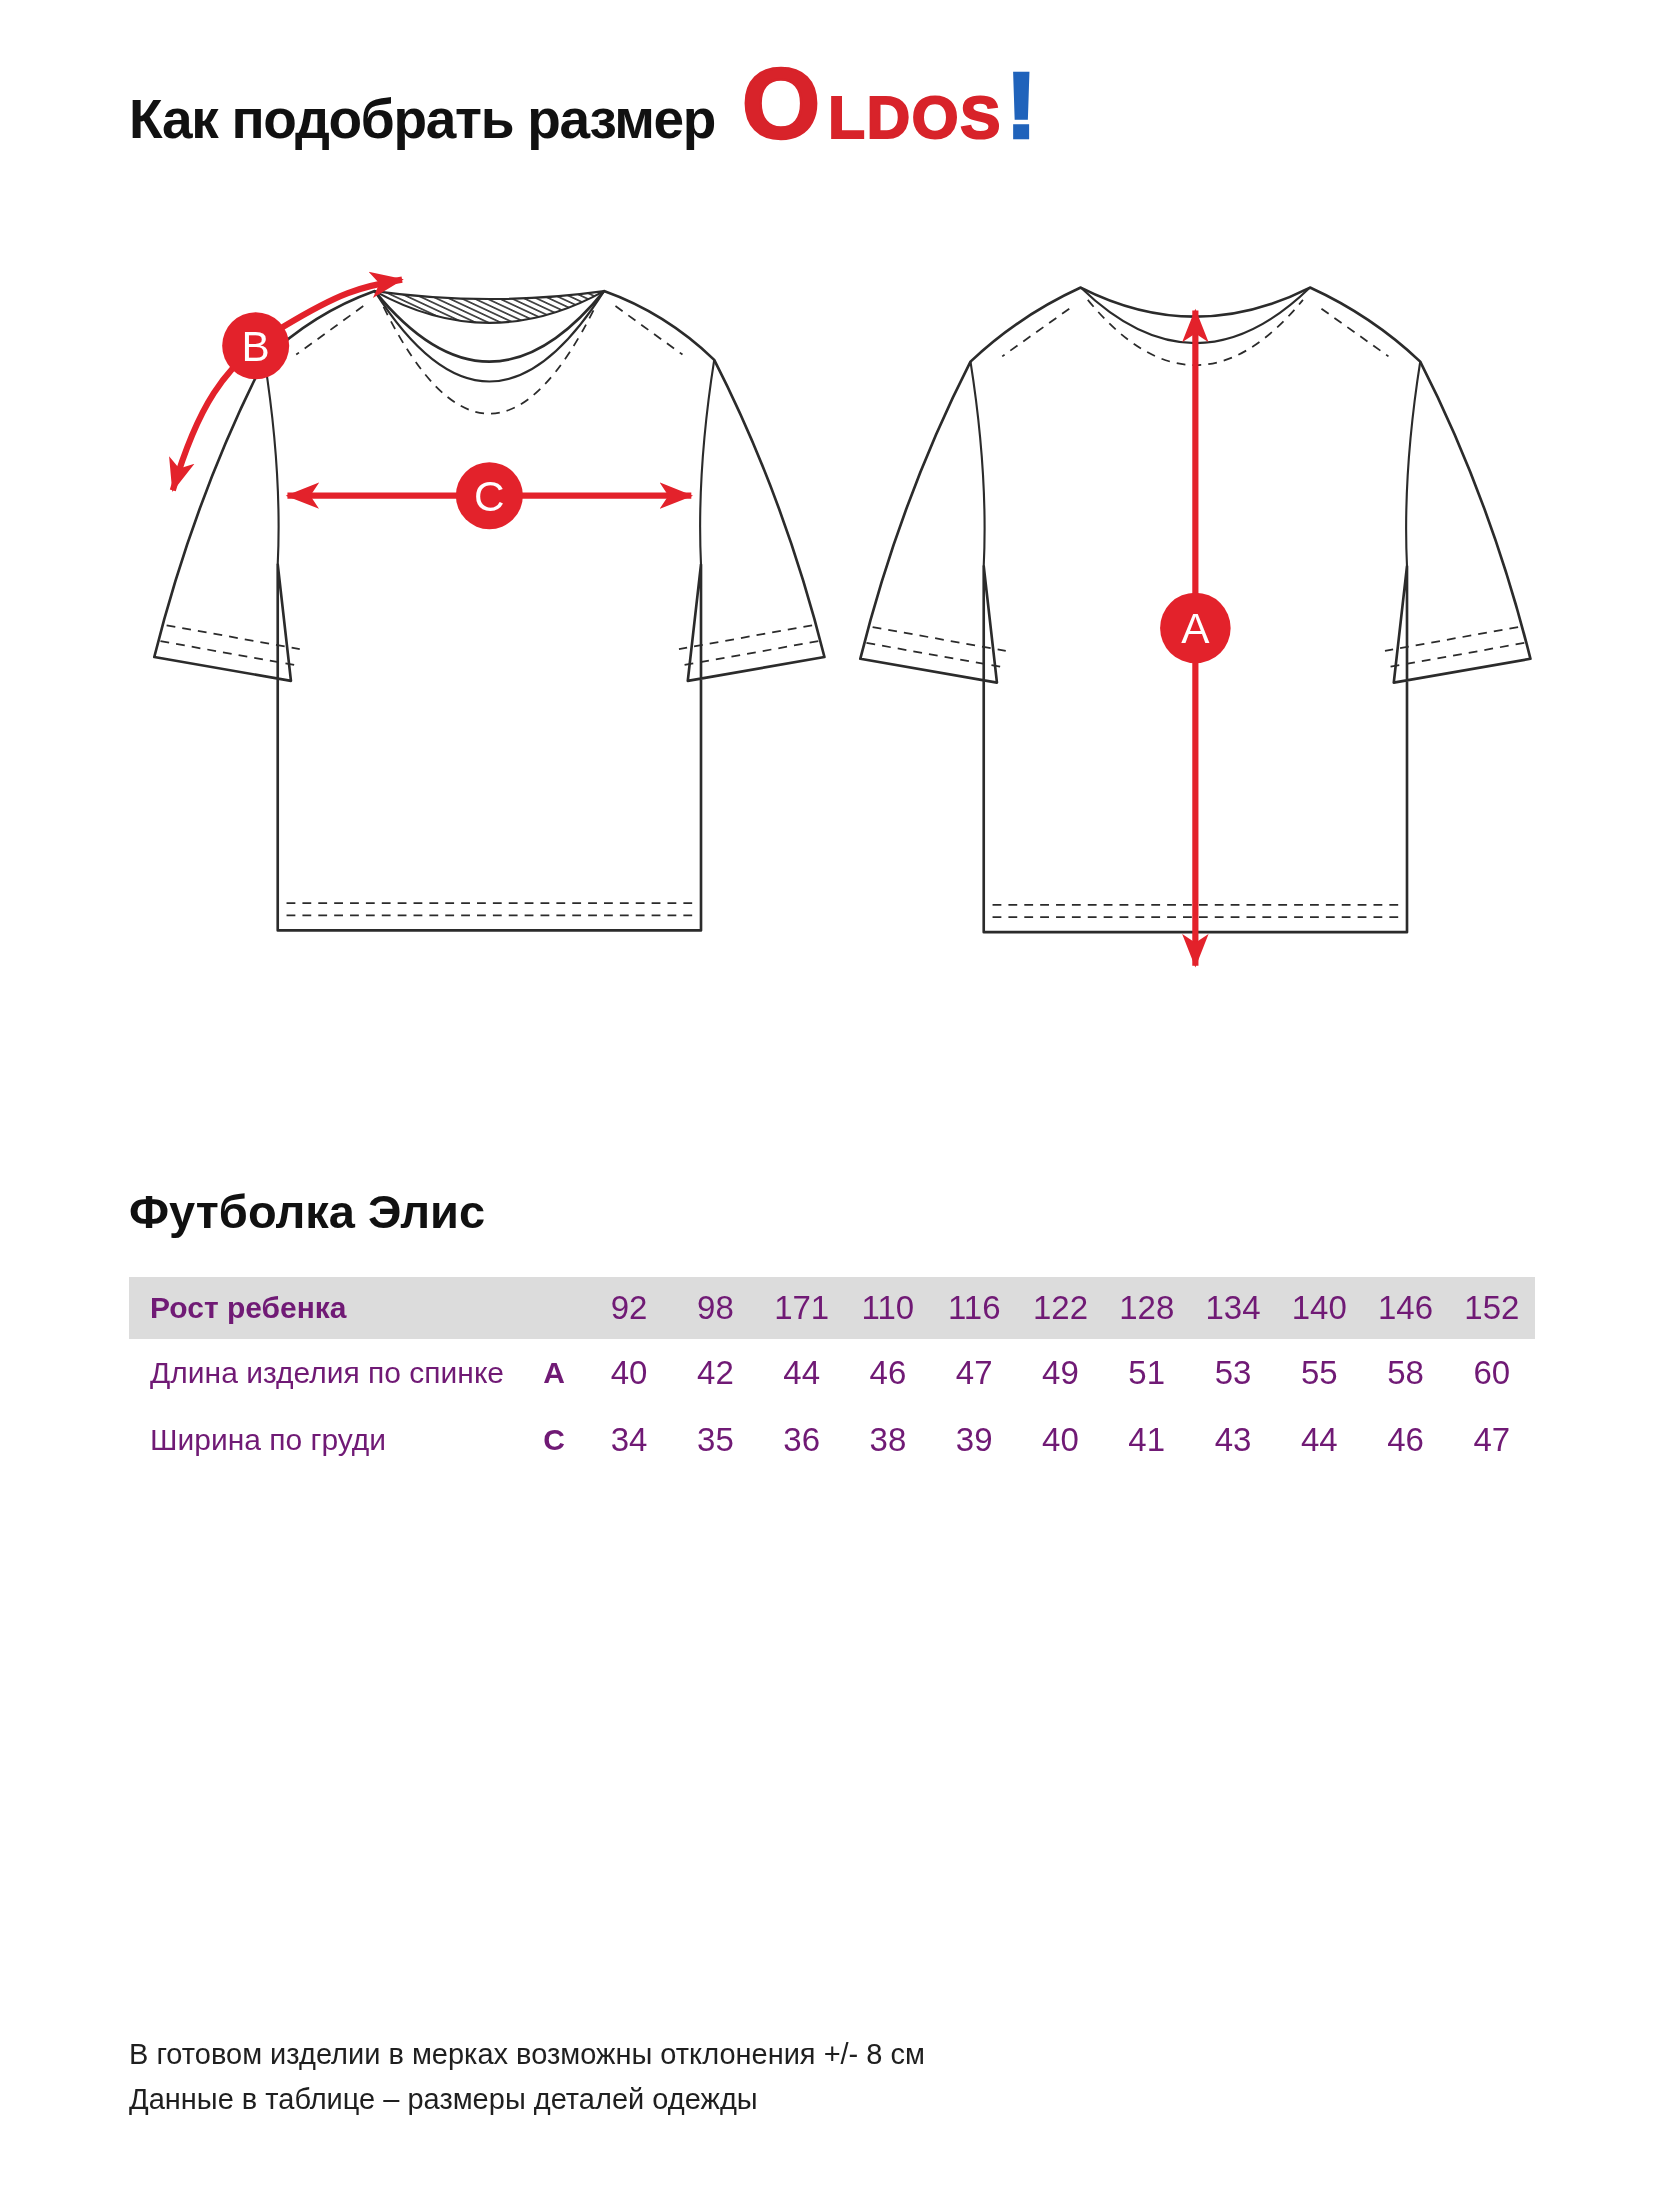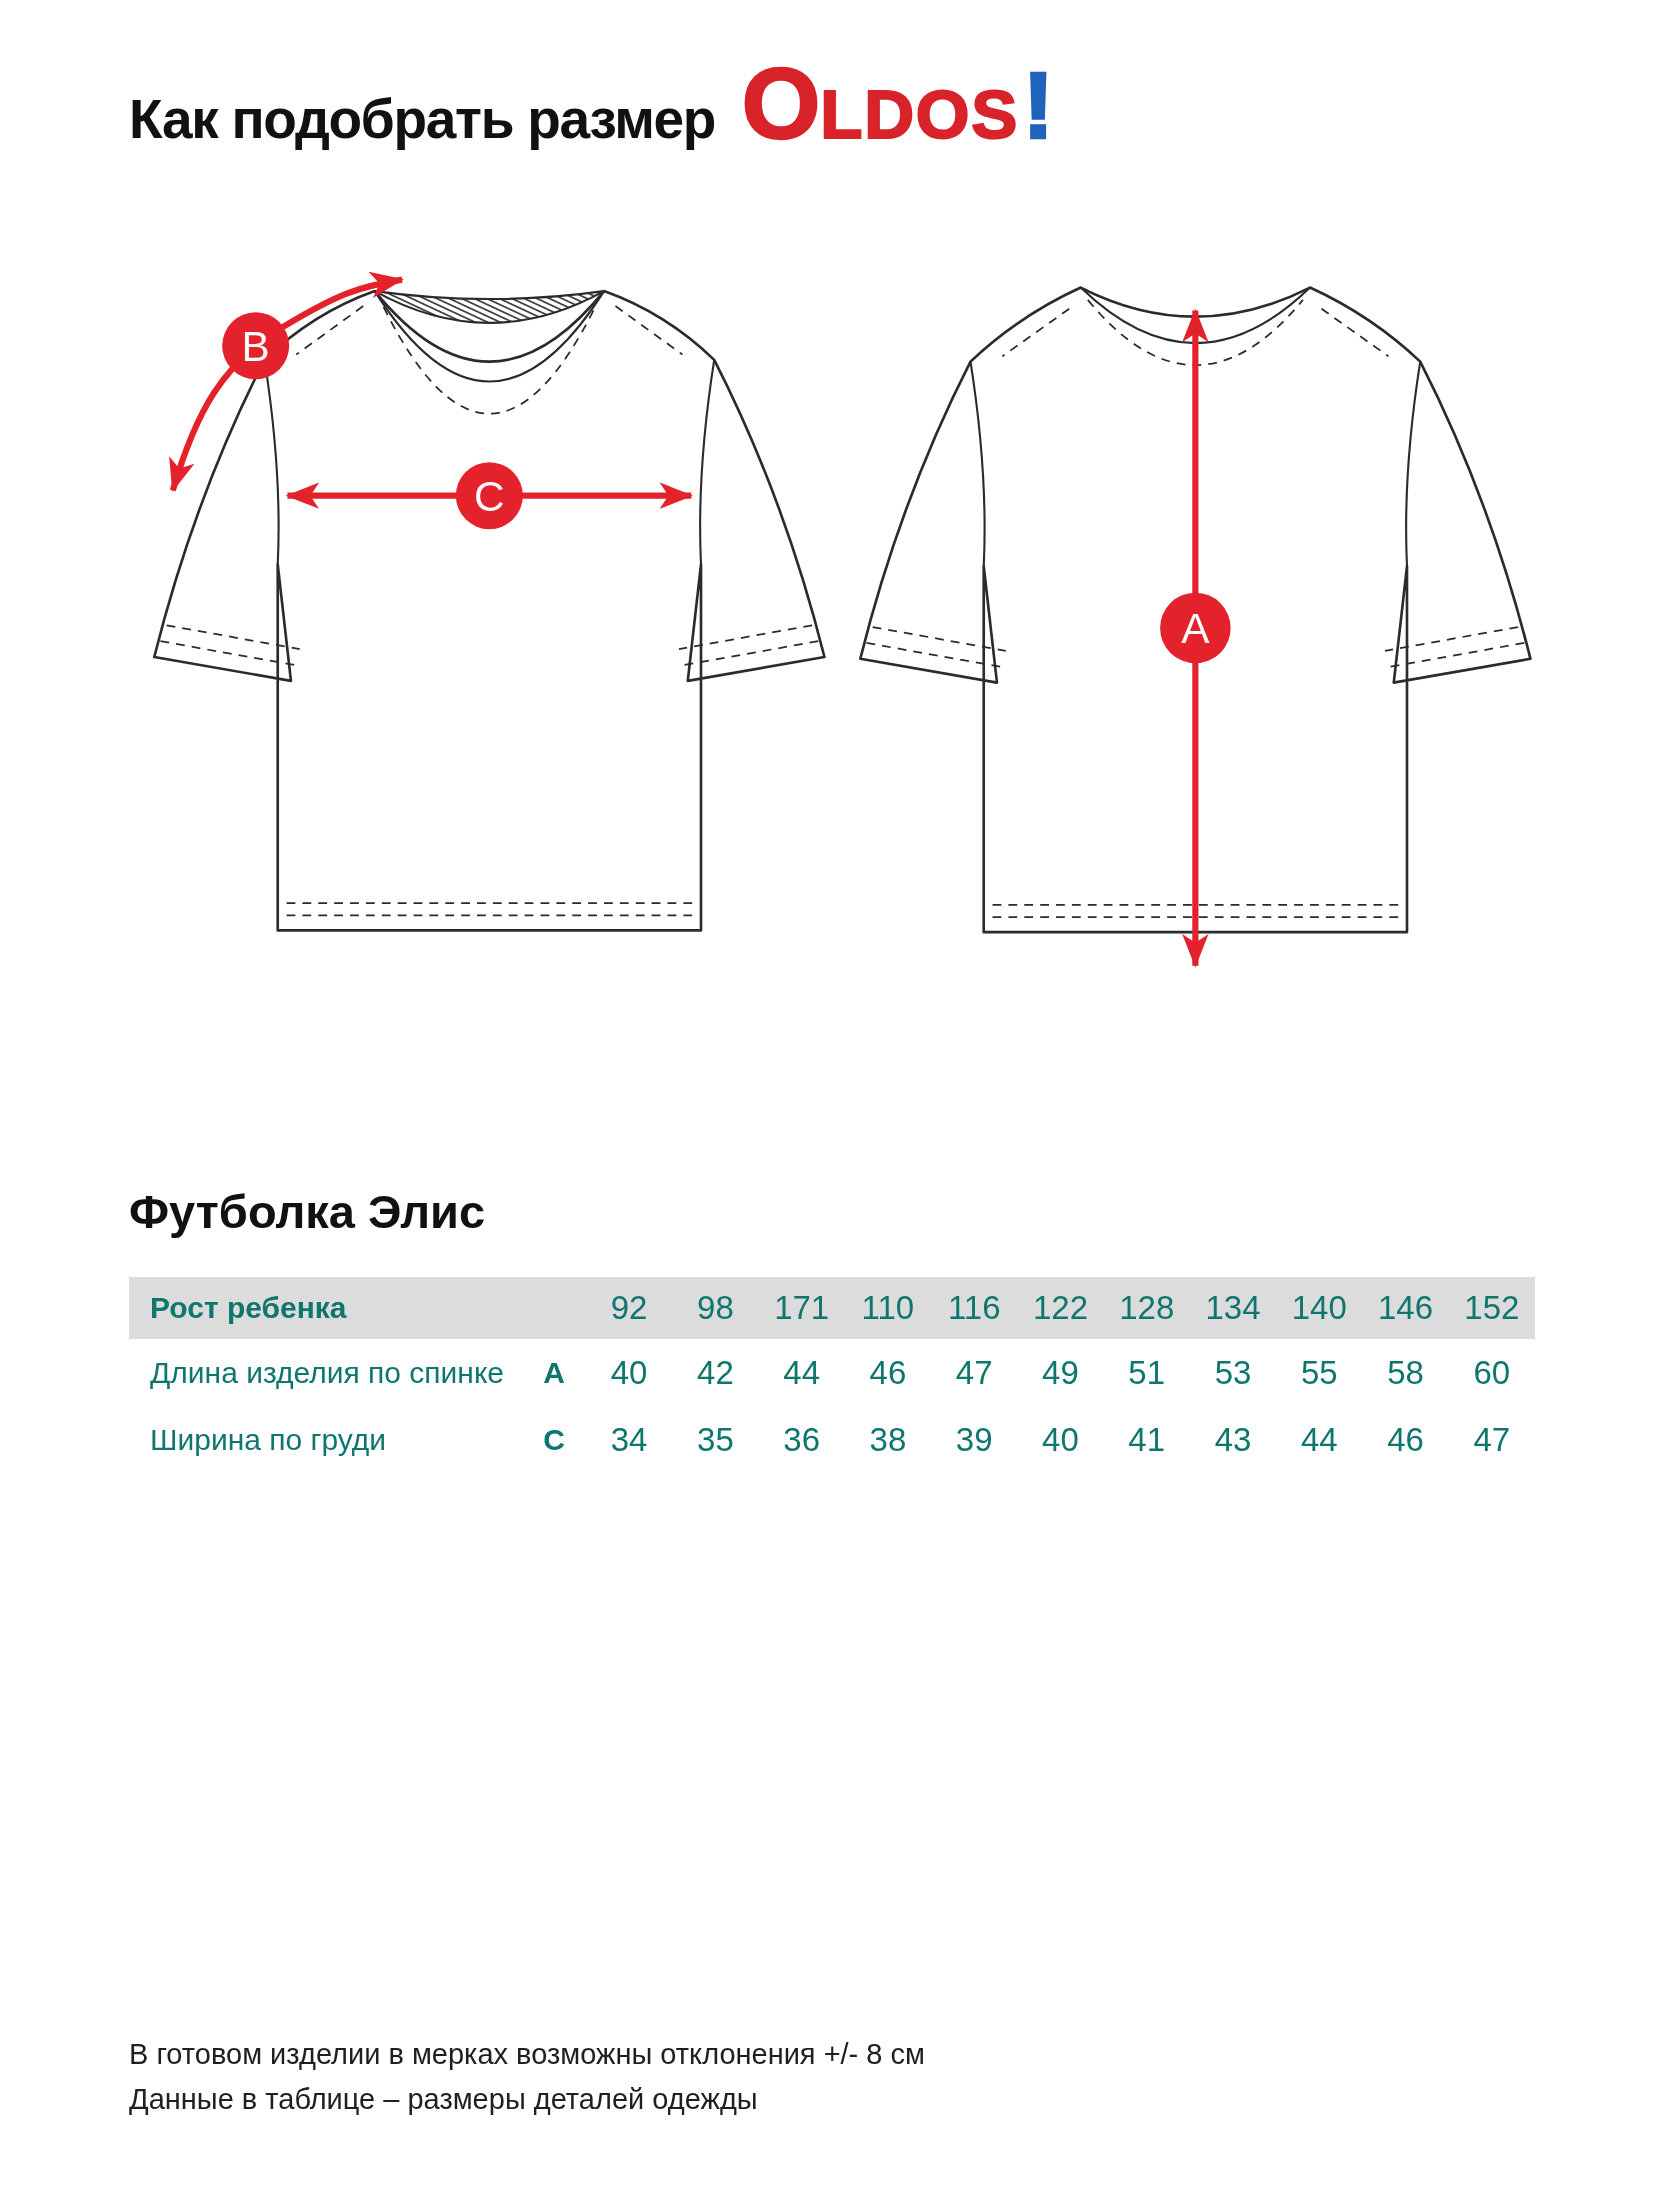--- a/index.html
+++ b/index.html
@@ -24,22 +24,22 @@
   }
   .hdr .title{
     font-size:55px;font-weight:bold;letter-spacing:-1.3px;color:#111;
   }
   .logo{margin-left:26.5px;display:inline-block;}
   .logo .o{
     color:var(--logo-red);font-size:101px;font-weight:bold;
     -webkit-text-stroke:2.6px var(--logo-red);letter-spacing:0;
   }
   .logo .ldos{
-    color:var(--logo-red);font-size:69px;font-weight:bold;
-    -webkit-text-stroke:2.2px var(--logo-red);letter-spacing:1.8px;
+    color:var(--logo-red);font-size:60px;font-weight:bold;
+    -webkit-text-stroke:2.2px var(--logo-red);letter-spacing:1.8px;margin-left:8px;
   }
   .logo .bang{
     color:var(--logo-blue);font-size:95px;font-weight:bold;
     -webkit-text-stroke:2.6px var(--logo-blue);margin-left:3.5px;
   }
   
   .shirt{position:absolute;}
   .shirt.front{left:132px;top:247px;}
   .shirt.back{left:838px;top:247px;}
   .outline{fill:#ffffff;stroke:var(--line);stroke-width:3;stroke-linejoin:round;}
@@ -55,21 +55,21 @@
   
   .product-name{
     position:absolute;left:129px;top:1184px;
     font-size:47px;font-weight:bold;color:#111;
   }
   table.sizes{
     position:absolute;left:129px;top:1277px;width:1406px;
     border-collapse:collapse;table-layout:fixed;
   }
   table.sizes td{
-    text-align:center;font-size:33px;color:#0f766e;height:67px;
+    text-align:center;font-size:33px;color:#701a75;height:67px;
     vertical-align:middle;padding:0;margin-left:11px;
   }
   table.sizes tr.head td{background:var(--head-bg);height:62px;}
   table.sizes tr.alt td{background:var(--alt-bg);}
   table.sizes td.lbl{
     text-align:left;padding-left:21px;font-size:30px;width:393px;
   }
   table.sizes tr.head td.lbl{font-weight:bold;}
   table.sizes td.ltr{font-weight:bold;font-size:30px;width:64px;}
   

